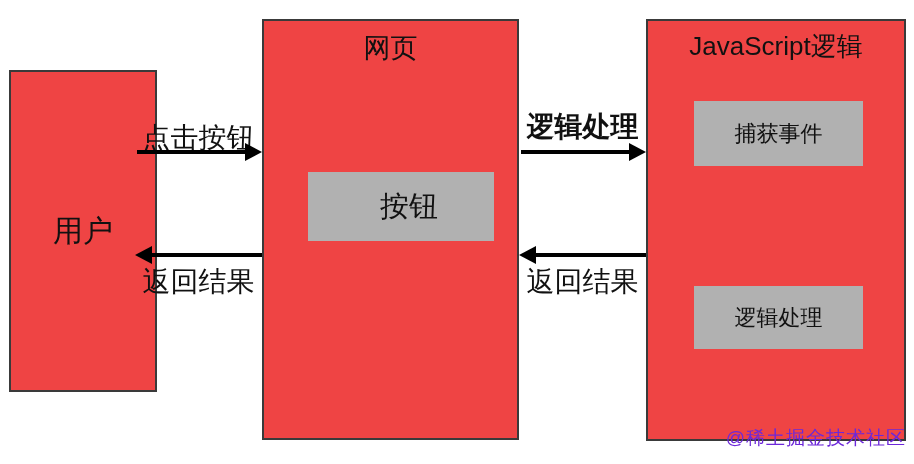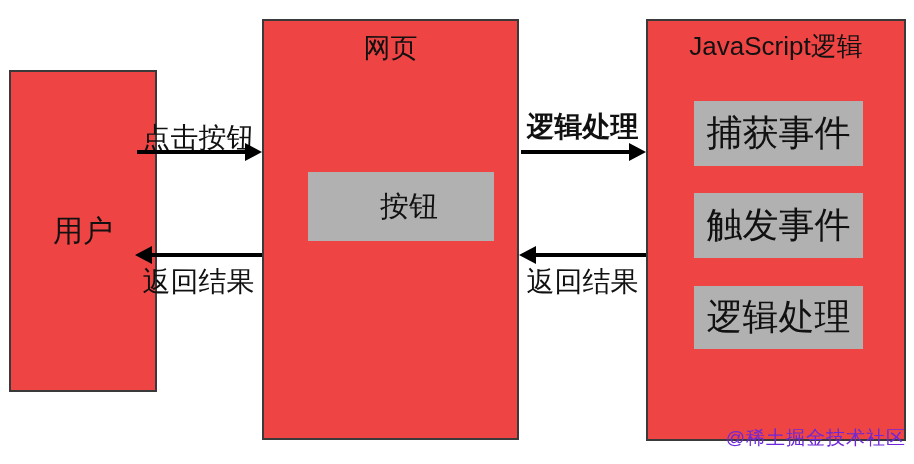--- a/index.html
+++ b/index.html
@@ -40,21 +40,21 @@
     text-align: center;
     top: 9px;
     font-size: 27px;
     color: #111;
   }
   .js-box .box-title { font-size: 26px; top: 8px; }
   .gray-block {
     position: absolute;
     background: #b1b1b1;
     display: flex; align-items: center; justify-content: center;
-    font-size: 36px;
+    font-size: 22px;
     color: #111;
   }
   .button-block {
     left: 44px; top: 151px; width: 170px; height: 69px;
     font-size: 29px;
     padding-left: 16px;
   }
   .event-block { left: 46px; width: 169px; height: 65px; }
   .event-0 { top: 80px; }
   .event-1 { top: 172px; }
@@ -111,23 +111,20 @@
     <div class="gray-block button-block">
       <span>按钮</span>
     </div>
   </div>
 
   <div class="box js-box">
     <div class="box-title">JavaScript逻辑</div>
     <div class="gray-block event-block event-0">
       <span>捕获事件</span>
     </div>
-    <div class="gray-block event-block event-1">
-      <span>触发事件</span>
-    </div>
     <div class="gray-block event-block event-2">
       <span>逻辑处理</span>
     </div>
   </div>
 
   <div class="arrow-label" style="left:135px; top:119px;">点击按钮</div>
   <div class="arrow-line" style="left:137px; top:150px; width:111px;"></div>
   <div class="arrow-head head-right" style="left:245px; top:143px;"></div>
 
   <div class="arrow-head head-left" style="left:135px; top:246px;"></div>

